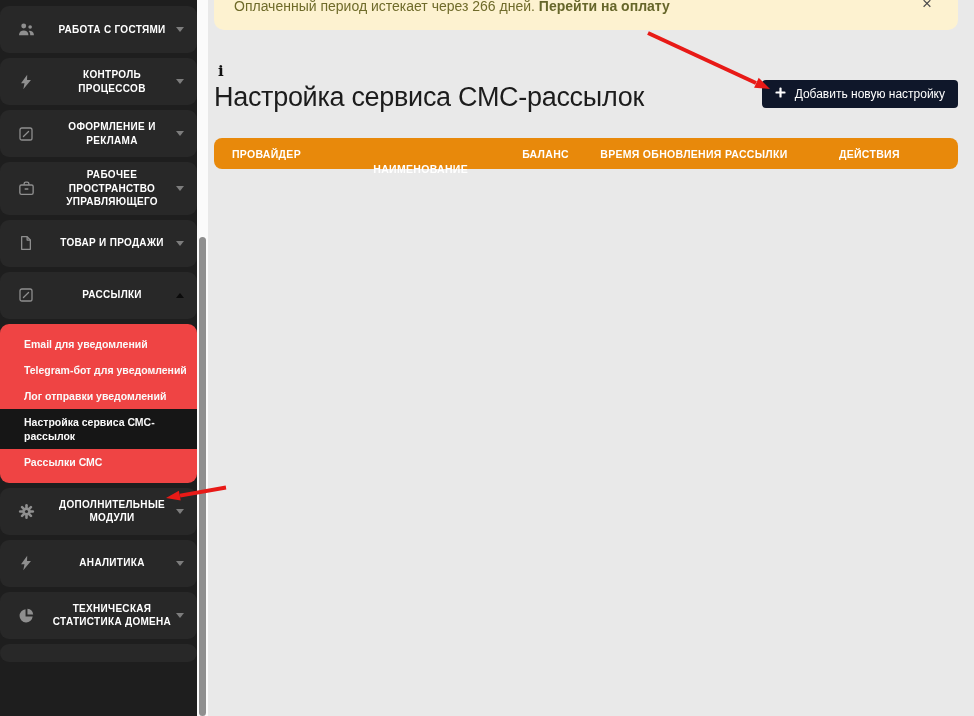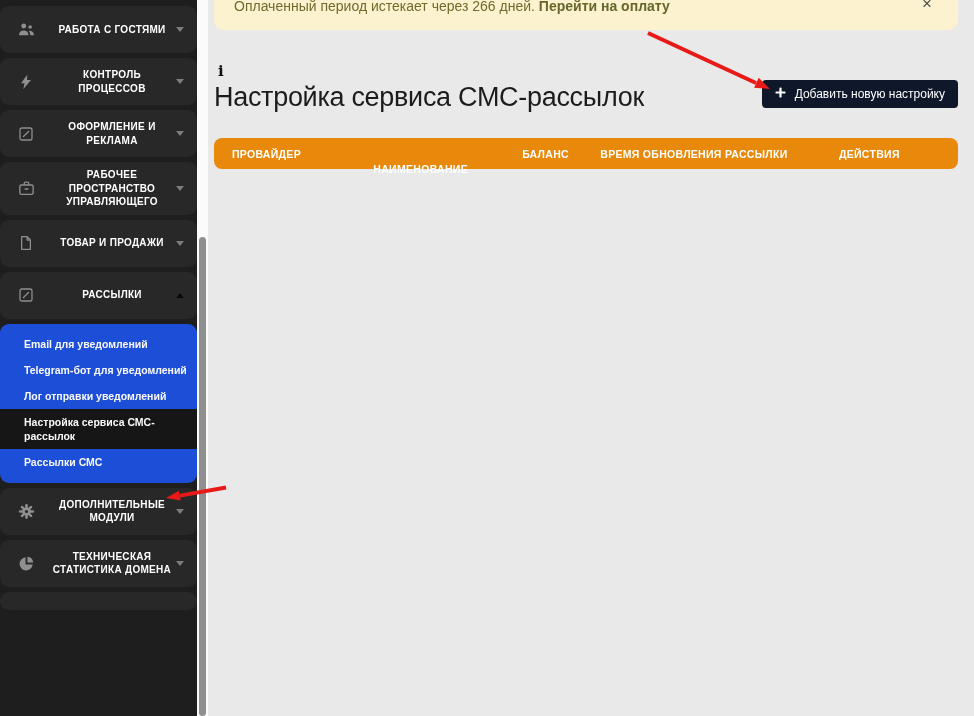--- a/index.html
+++ b/index.html
@@ -11,21 +11,21 @@
     box-sizing:border-box;padding-top:6px;overflow:hidden;}
   .nav-card{background:#282828;border-radius:9px;margin-bottom:5px;min-height:47px;
     display:flex;align-items:center;padding:6px 6px 6px 0;box-sizing:border-box;cursor:pointer;}
   .nav-icon{width:52px;display:flex;justify-content:center;align-items:center;flex-shrink:0;}
   .nav-icon svg{display:block;}
   .nav-label{flex:1;font-size:10px;font-weight:bold;color:#ffffff;letter-spacing:.3px;
     line-height:1.35;text-transform:uppercase;text-align:center;}
   .chev{width:0;height:0;border-left:4px solid transparent;border-right:4px solid transparent;
     border-top:5px solid #7d7d7d;margin:0 7px 0 4px;flex-shrink:0;}
   .chev.up{border-top:none;border-bottom:5px solid #0b0b0b;}
-  .sub-block{background:#1d4ed8;border-radius:9px;margin-bottom:5px;padding:7px 0;}
+  .sub-block{background:#ef4444;border-radius:9px;margin-bottom:5px;padding:7px 0;}
   .sub-item{padding:6px 6px 6px 24px;font-size:10.5px;font-weight:bold;color:#fafafa;
     line-height:1.35;cursor:pointer;}
   .sub-item.active{background:#161616;}
   .nav-card.partial{min-height:18px;margin-bottom:0;border-radius:9px;}
 
   
   .scroll-track{width:11px;height:716px;background:#fbfbfb;flex-shrink:0;position:relative;}
   .scroll-thumb{position:absolute;left:2px;top:237px;width:7px;height:479px;
     border-radius:4px;background:#8f8f8f;}
 
@@ -148,20 +148,29 @@
             <line x1="6.4" y1="17.6" x2="17.6" y2="6.4"></line>
           </g>
           <circle cx="12" cy="12" r="5.2" fill="#8f8f8f"></circle>
           <circle cx="12" cy="12" r="2" fill="#282828"></circle>
         </svg>
       </span>
       <span class="nav-label">ДОПОЛНИТЕЛЬНЫЕ МОДУЛИ</span>
       <span class="chev"></span>
     </div>
 
+    <div class="nav-card">
+      <span class="nav-icon">
+        <svg width="18" height="18" viewBox="0 0 24 24" fill="#8f8f8f">
+          <path d="M13.6 2.3 5.4 13.5h4.6L8.4 21.8 18.6 9.4h-5.2z"></path>
+        </svg>
+      </span>
+      <span class="nav-label">АНАЛИТИКА</span>
+      <span class="chev"></span>
+    </div>
 
     <div class="nav-card">
       <span class="nav-icon">
         <svg width="19" height="19" viewBox="0 0 24 24" fill="#8f8f8f">
           <path d="M10.8 4.2a8.3 8.3 0 1 0 9 9h-9z"></path>
           <path d="M13.2 3.5a8.3 8.3 0 0 1 7.3 7.3h-7.3z"></path>
         </svg>
       </span>
       <span class="nav-label">ТЕХНИЧЕСКАЯ СТАТИСТИКА ДОМЕНА</span>
       <span class="chev"></span>

